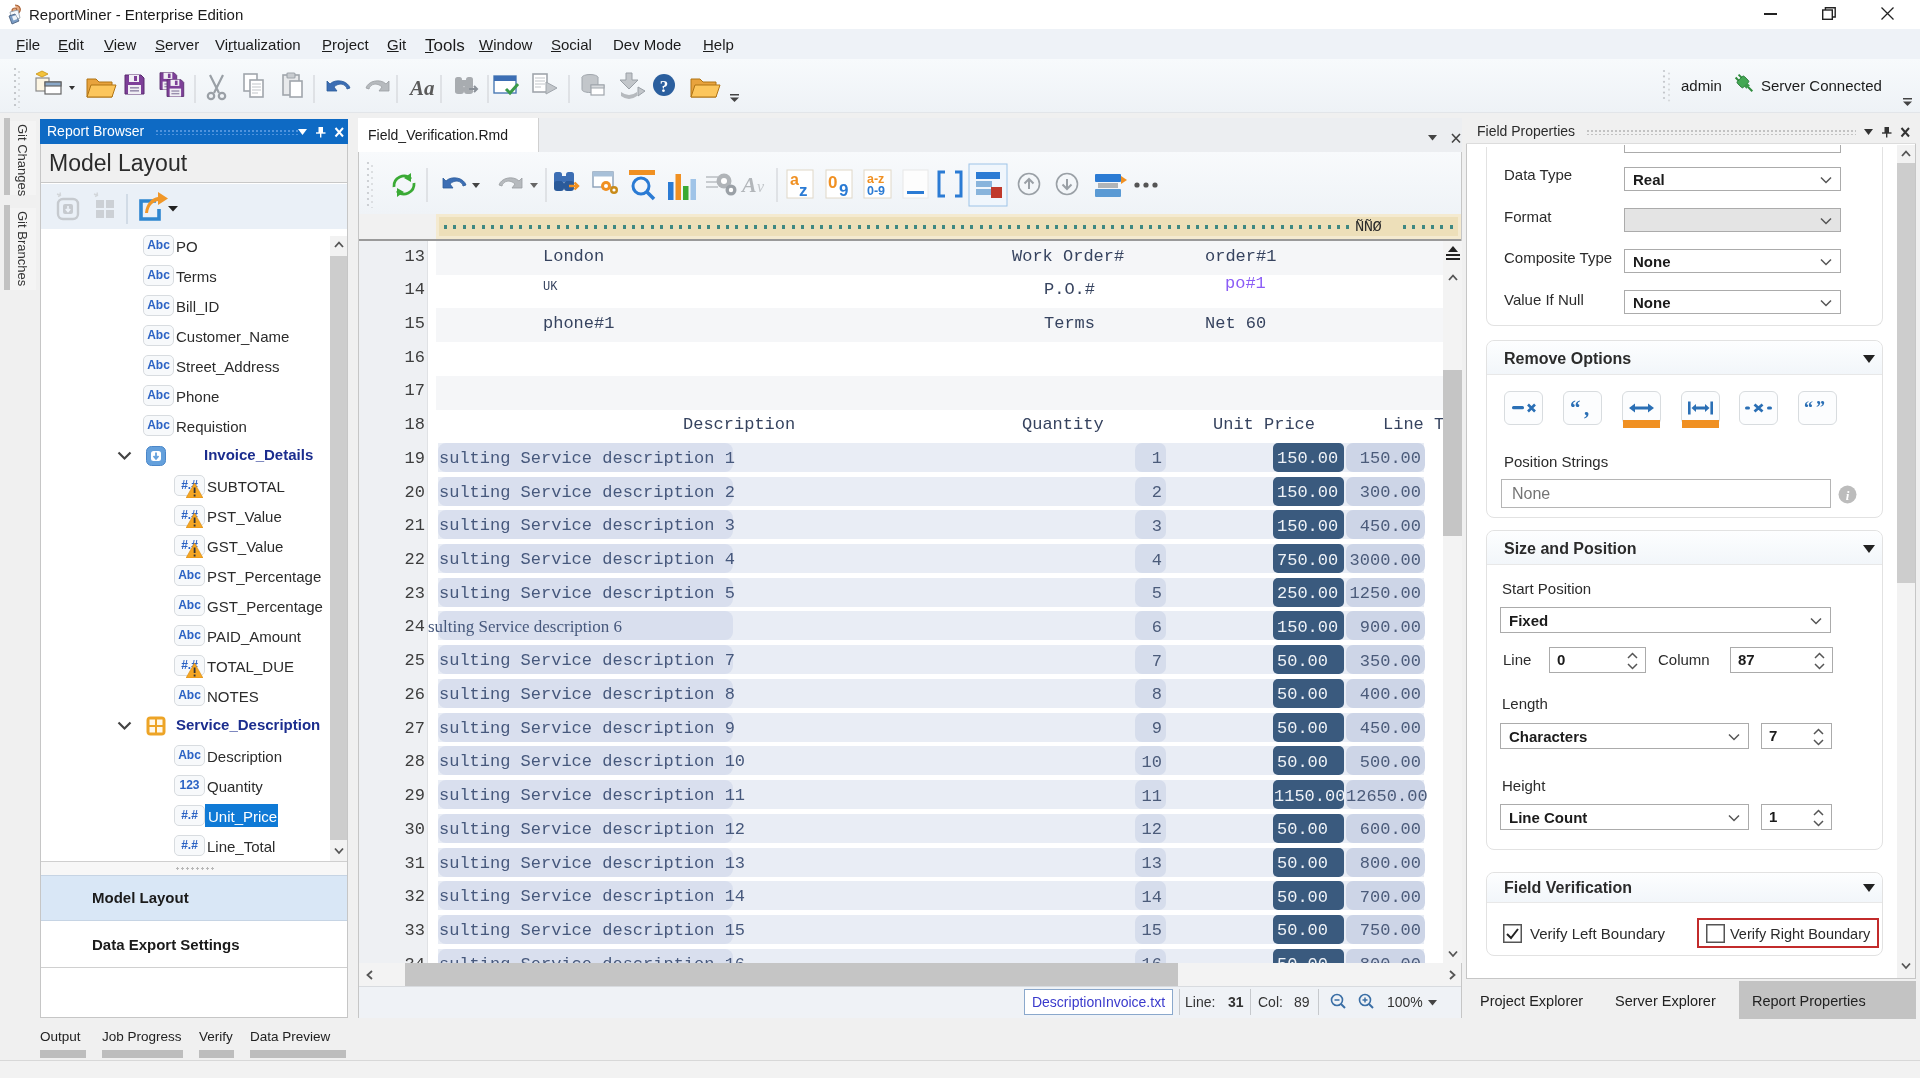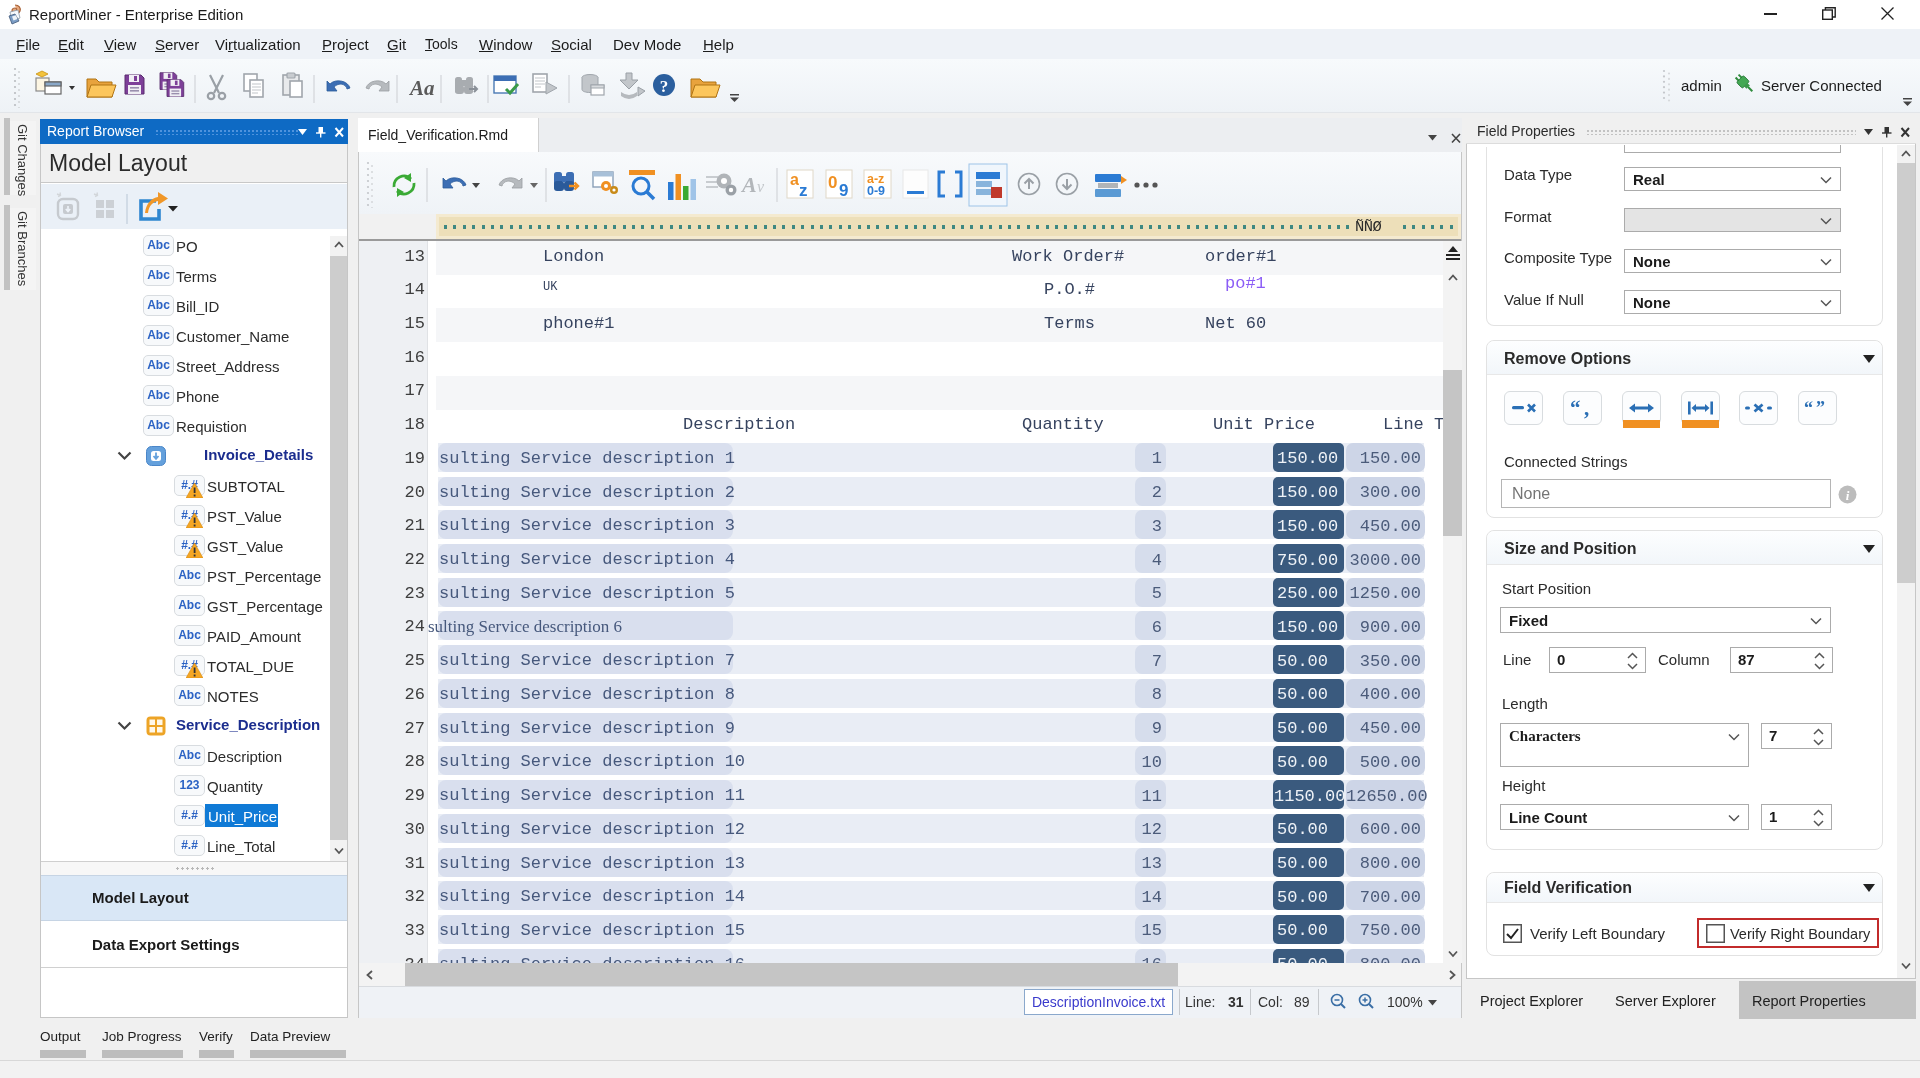--- a/index.html
+++ b/index.html
@@ -25,21 +25,21 @@
 <path d="M0.5 0.5 L12.5 12.5 M12.5 0.5 L0.5 12.5" stroke="#222" stroke-width="1.3"></path>
 </svg>
 <div class="abs" style="left:0;top:29px;width:1920px;height:30px;background:#eef2f7;"></div>
 <div class="abs" style="left:16px;top:36px;font-size:15px;color:#1b1b1b;"><u>F</u>ile</div>
 <div class="abs" style="left:58px;top:36px;font-size:15px;color:#1b1b1b;"><u>E</u>dit</div>
 <div class="abs" style="left:104px;top:36px;font-size:15px;color:#1b1b1b;"><u>V</u>iew</div>
 <div class="abs" style="left:155px;top:36px;font-size:15px;color:#1b1b1b;"><u>S</u>erver</div>
 <div class="abs" style="left:215px;top:36px;font-size:15px;color:#1b1b1b;">Vi<u>r</u>tualization</div>
 <div class="abs" style="left:322px;top:36px;font-size:15px;color:#1b1b1b;"><u>P</u>roject</div>
 <div class="abs" style="left:387px;top:36px;font-size:15px;color:#1b1b1b;"><u>G</u>it</div>
-<div class="abs" style="left:425px;top:36px;font-size:14px;color:#1b1b1b;"><u>T</u>ools</div>
+<div class="abs" style="left:425px;top:36px;font-size:17px;color:#1b1b1b;"><u>T</u>ools</div>
 <div class="abs" style="left:479px;top:36px;font-size:15px;color:#1b1b1b;"><u>W</u>indow</div>
 <div class="abs" style="left:551px;top:36px;font-size:15px;color:#1b1b1b;"><u>S</u>ocial</div>
 <div class="abs" style="left:613px;top:36px;font-size:15px;color:#1b1b1b;">Dev Mode</div>
 <div class="abs" style="left:703px;top:36px;font-size:15px;color:#1b1b1b;"><u>H</u>elp</div>
 <div class="abs" style="left:0;top:59px;width:1920px;height:54px;background:linear-gradient(#f7fafc,#eef2f6);border-bottom:1px solid #e2e5e9;"></div>
 <div class="abs" style="left:0;top:113px;width:1920px;height:5px;background:#f0f0f0;"></div>
 <svg class="abs" style="left:13px;top:66px" width="8" height="42" viewBox="0 0 8 42">
     <circle cx="2" cy="3" r="1.1" fill="#b9bcc0"></circle>
     <circle cx="6" cy="6" r="1.1" fill="#d2d5d8"></circle>
     <circle cx="2" cy="9" r="1.1" fill="#b9bcc0"></circle>
@@ -785,21 +785,21 @@
 <svg class="abs" style="left:1745px;top:399px" width="27" height="18" viewBox="0 0 27 18" overflow="visible">
     <rect x="0" y="7.5" width="5" height="3" rx="1.5" fill="#2a6fb5"></rect>
     <rect x="22" y="7.5" width="5" height="3" rx="1.5" fill="#2a6fb5"></rect>
     <path d="M9.5 5.5 L17.5 12.5 M17.5 5.5 L9.5 12.5" stroke="#2a6fb5" stroke-width="2.8"></path>
   </svg>
 <div class="abs" style="left:1798px;top:391px;width:39px;height:34px;background:#fcfdfe;border:1px solid #d8dcdf;border-radius:6px;"></div>
 <svg class="abs" style="left:1804px;top:399px" width="27" height="18" viewBox="0 0 27 18" overflow="visible">
     <text x="0" y="15" font-size="18" font-weight="bold" fill="#2a6fb5" font-family="Liberation Serif">“</text>
     <text x="12" y="15" font-size="18" font-weight="bold" fill="#2a6fb5" font-family="Liberation Serif">”</text>
   </svg>
-<div class="abs" style="left:1504px;top:453px;font-size:15px;color:#2b2b2b;">Connected Strings</div>
+<div class="abs" style="left:1504px;top:453px;font-size:15px;color:#2b2b2b;">Position Strings</div>
 <div class="abs" style="left:1501px;top:479px;width:330px;height:29px;background:#fff;border:1px solid #b5b5b5;"></div>
 <div class="abs" style="left:1512px;top:485px;font-size:16px;color:#757575;">None</div>
 <svg class="abs" style="left:1838px;top:485px" width="19" height="19" viewBox="0 0 19 19">
 <circle cx="9.5" cy="9.5" r="9" fill="#bcbcbc"></circle>
 <text x="9.5" y="14.5" font-size="13" font-weight="bold" font-style="italic" fill="#fff" text-anchor="middle" font-family="Liberation Serif">i</text>
 </svg>
 <div class="abs" style="left:1486px;top:530px;width:397px;height:320px;background:#fff;border:1px solid #e2e2e2;border-radius:8px;"></div>
 <div class="abs" style="left:1487px;top:531px;width:395px;height:34px;background:linear-gradient(#fdfeff,#f2f6fa);border-bottom:1px solid #e8e8e8;border-radius:8px 8px 0 0;"></div>
 <div class="abs" style="left:1504px;top:540px;font-size:16px;font-weight:bold;color:#2b2b2b;">Size and Position</div>
 <svg class="abs" style="left:1863px;top:545px" width="12" height="9" viewBox="0 0 12 9">
@@ -822,21 +822,21 @@
   </div>
 <div class="abs" style="left:1658px;top:651px;font-size:15px;color:#2b2b2b;">Column</div>
 <div class="abs" style="left:1730px;top:647px;width:103px;height:26px;background:#fff;border:1px solid #ababab;">
     <span style="position:absolute;left:7px;top:3.0px;font-size:15px;font-weight:bold;color:#1b1b1b;">87</span>
     <svg style="position:absolute;right:6px;top:3.0px" width="13" height="20" viewBox="0 0 13 20">
       <path d="M2 7 L6.5 2.5 L11 7" stroke="#555" stroke-width="1.5" fill="none"></path>
       <path d="M2 13 L6.5 17.5 L11 13" stroke="#555" stroke-width="1.5" fill="none"></path>
     </svg>
   </div>
 <div class="abs" style="left:1502px;top:695px;font-size:15px;color:#2b2b2b;">Length</div>
-<div class="abs" style="left:1500px;top:723px;width:249px;height:44px;background:#fff;border:1px solid #ababab;font-family:Liberation Serif, serif;">
+<div class="abs" style="left:1500px;top:723px;width:249px;height:26px;background:#fff;border:1px solid #ababab;">
     <span style="position:absolute;left:8px;top:4.0px;font-size:15px;font-weight:bold;color:#1b1b1b;">Characters</span>
     <svg style="position:absolute;right:8px;top:9.0px" width="12" height="8" viewBox="0 0 12 8">
       <path d="M1 1.5 L6 6.5 L11 1.5" stroke="#555" stroke-width="1.5" fill="none"></path>
     </svg>
   </div>
 <div class="abs" style="left:1761px;top:723px;width:71px;height:26px;background:#fff;border:1px solid #ababab;">
     <span style="position:absolute;left:7px;top:3.0px;font-size:15px;font-weight:bold;color:#1b1b1b;">7</span>
     <svg style="position:absolute;right:6px;top:3.0px" width="13" height="20" viewBox="0 0 13 20">
       <path d="M2 7 L6.5 2.5 L11 7" stroke="#555" stroke-width="1.5" fill="none"></path>
       <path d="M2 13 L6.5 17.5 L11 13" stroke="#555" stroke-width="1.5" fill="none"></path>

